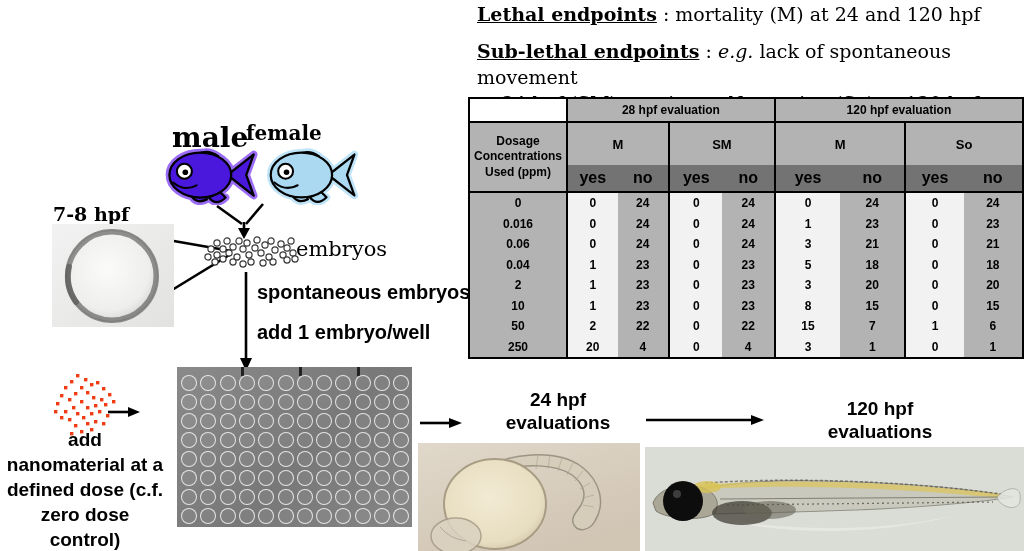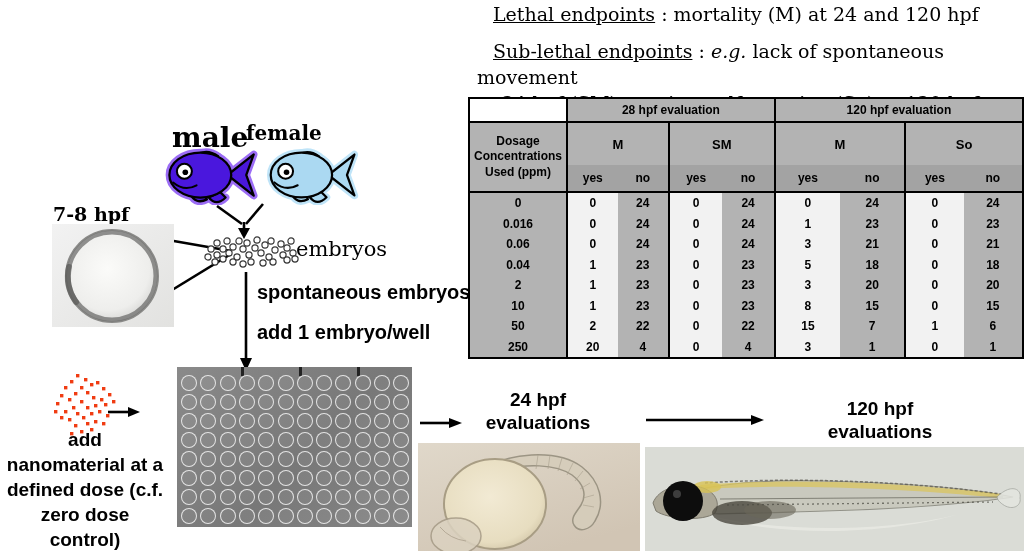--- a/index.html
+++ b/index.html
@@ -4,32 +4,32 @@
 <style>
   html,body{margin:0;padding:0;background:#fff;}
   #canvas{position:relative;width:1024px;height:551px;background:#fff;overflow:hidden;
           font-family:"Liberation Sans",sans-serif;color:#000;}
   .abs{position:absolute;}
 
   
   .endpoints{left:477px;top:1px;width:546px;font-family:"DejaVu Serif",serif;font-size:19px;line-height:26px;}
   .endpoints p{margin:0;}
   .endpoints .p1{margin-bottom:11px;}
-  .bu{font-weight:normal;text-decoration:underline;margin-left:16px;}
+  .bu{font-weight:bold;text-decoration:underline;}
   .it{font-style:italic;}
 
   
   .dose-table{position:absolute;left:468px;top:97px;border-collapse:collapse;table-layout:fixed;
               border:2px solid #000;font-family:"Liberation Sans",sans-serif;font-weight:bold;}
   .dose-table td,.dose-table th{padding:0;text-align:center;vertical-align:middle;font-weight:bold;}
   .dose-table .corner{background:#fff;border:2px solid #000;height:22px;}
   .dose-table .grp{background:#b3b3b3;border:2px solid #000;font-size:12px;height:22px;}
   .dose-table .rowhead{background:#b3b3b3;border:2px solid #000;font-size:12px;line-height:1.3;padding:0 4px;}
   .dose-table .subgrp{background:#b3b3b3;border-top:2px solid #000;font-size:13px;height:42px;}
-  .dose-table .yn{background:#a3a3a3;font-size:12px;height:26px;border-bottom:2px solid #000;}
+  .dose-table .yn{background:#737373;font-size:16px;height:26px;border-bottom:2px solid #000;}
   .dose-table .gb{border-left:2px solid #000;}
   .dose-table .ge{border-right:2px solid #000;}
   .dose-table td.data{font-size:12px;height:20.5px;}
   .dose-table td.light{background:#f2f2f2;}
   .dose-table td.dark{background:#b3b3b3;}
   .dose-table td.dose{background:#b3b3b3;border-left:2px solid #000;border-right:2px solid #000;font-size:12px;}
 
   
   .serif-bold{font-family:"DejaVu Serif",serif;font-weight:bold;}
   .serif{font-family:"DejaVu Serif",serif;}
@@ -37,21 +37,21 @@
   .lbl-female{left:246px;top:121px;width:68px;text-align:center;font-size:20px;}
   .lbl-stage{left:53px;top:203px;font-size:19px;}
   .lbl-embryos{left:296px;top:237px;font-size:21px;}
 
   
   .step{font-size:20px;font-weight:bold;}
   .lbl-dechorionate{left:257px;top:281px;}
   .lbl-addembryo{left:257px;top:321px;}
   .nano-note{left:0px;top:427px;width:170px;text-align:center;font-size:19px;font-weight:bold;line-height:25px;}
   .eval-label{width:150px;text-align:center;font-size:19px;font-weight:bold;line-height:23px;}
-  .lbl-eval24{left:463px;top:388px;}
+  .lbl-eval24{left:483px;top:388px;}
   .lbl-eval120{left:805px;top:397px;}
 
   
   .fish{position:absolute;width:95px;height:60px;}
   .fish-male{left:165px;top:145px;}
   .fish-female{left:267px;top:145px;width:93px;}
   .embryo-photo{left:52px;top:224px;width:122px;height:103px;}
   .cluster{left:203px;top:235px;width:96px;height:36px;}
   .nano-dots{left:46px;top:370px;width:72px;height:70px;}
   .plate{left:177px;top:367px;width:235px;height:160px;background:linear-gradient(135deg,#8a8a8a,#787878 55%,#858585);}

